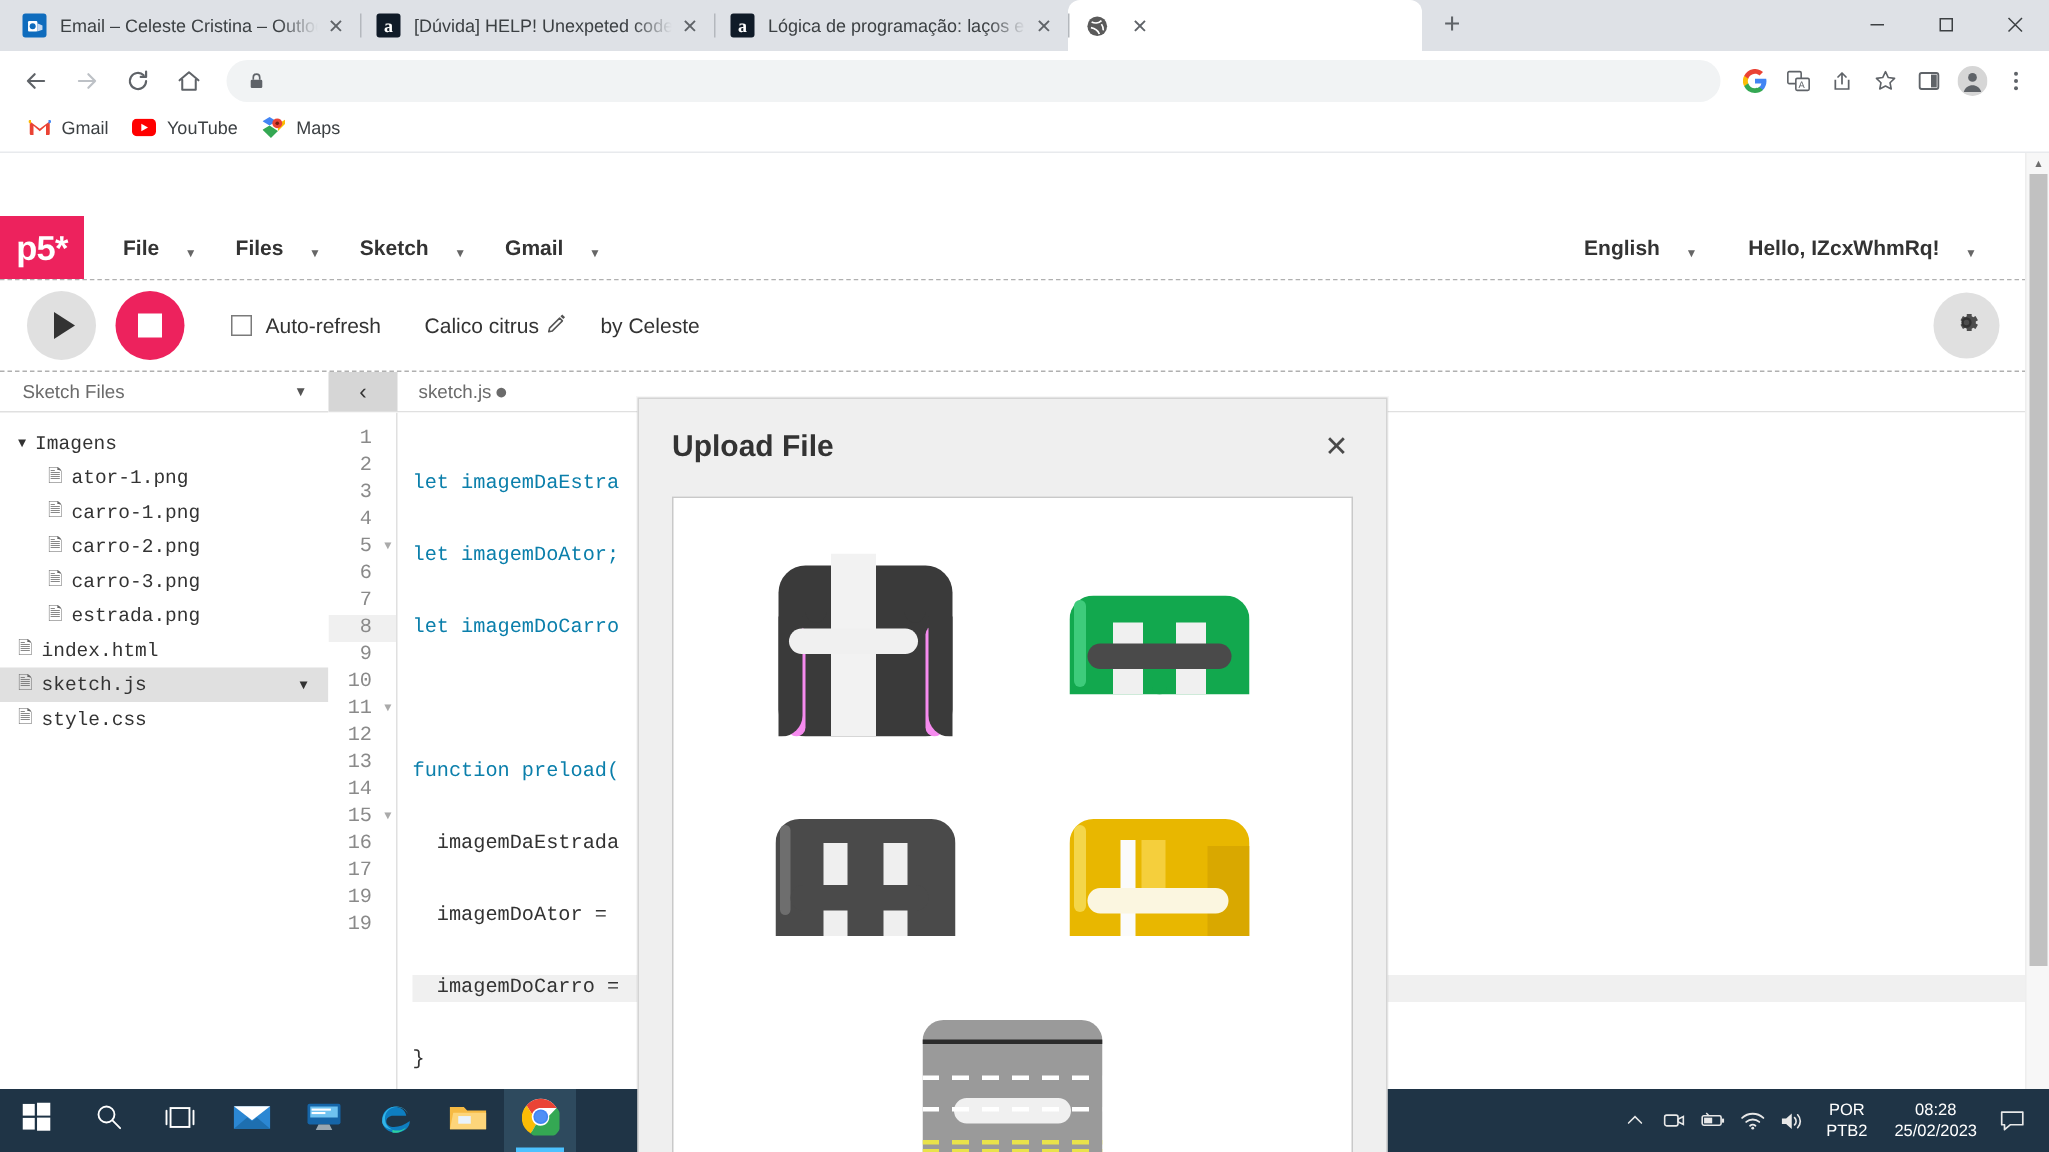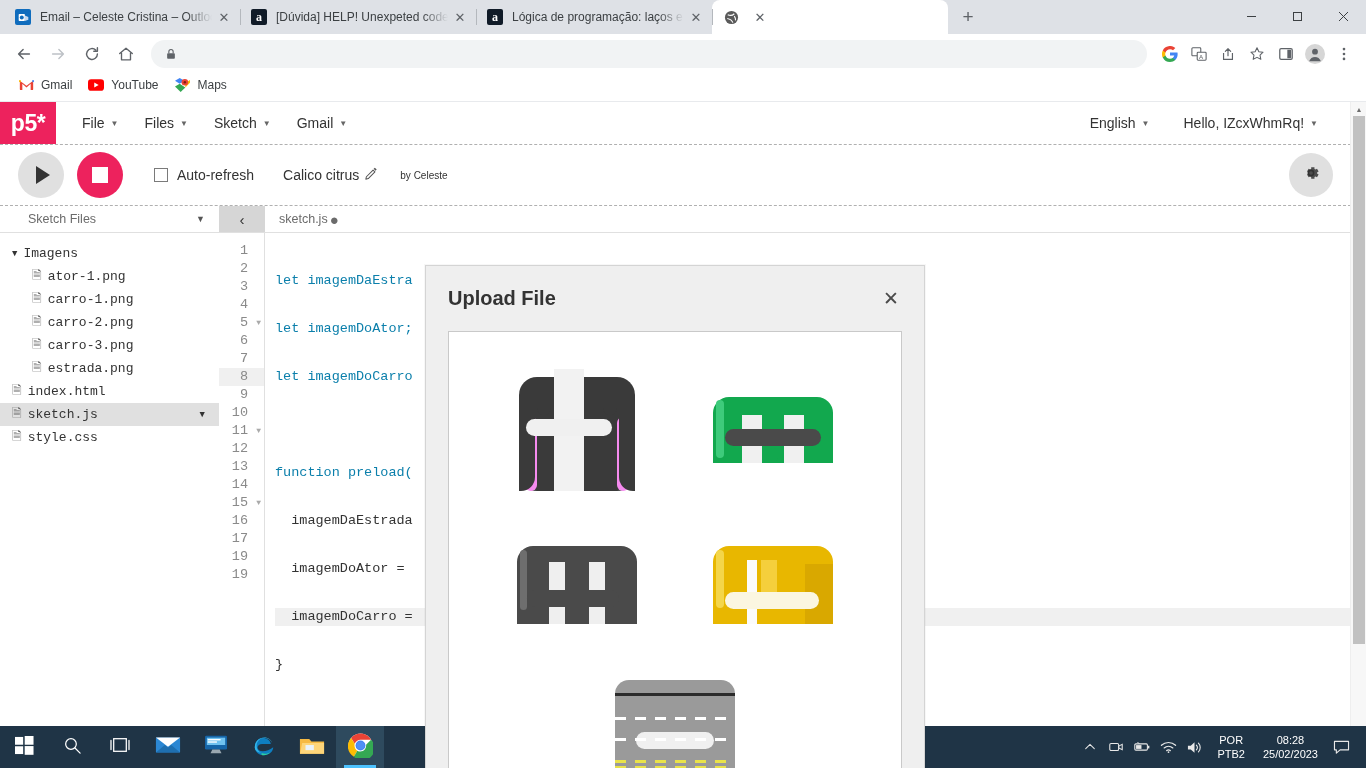--- a/index.html
+++ b/index.html
@@ -88,31 +88,31 @@
   }
   .bm { display:flex; align-items:center; gap:7px; padding: 3px 8px; border-radius:4px; }
   .bm-label { font-size: 12px; color: #3c4043; }
   .bm-ico { width: 16px; height: 16px; display:flex; align-items:center; justify-content:center; }
 
   
   .page { position: relative; width: 1366px; height: 666px; background: #fff; overflow:hidden; }
 
   .p5-nav {
     height: 43px; display: flex; align-items: stretch; background: #fff;
-    border-bottom: 1px dashed #b0b0b0; position: relative;
+    border-bottom: 1px dashed #b0b0b0; position: relative; margin-top: 42px;
   }
   .p5-logo {
     width: 56px; background: #ed225d; color: #fff;
     display: flex; align-items: center; justify-content: center;
     font-size: 23px; font-weight: bold; letter-spacing: -0.5px;
   }
   .p5-menu { display: flex; align-items: center; padding-left: 14px; gap: 2px; }
   .p5-menu-item {
     font-size: 14px; color: #333; padding: 6px 12px;
-    display: flex; align-items: center; gap: 6px;
+    display: flex; align-items: flex-end; gap: 17px; font-weight: bold;
   }
   .caret { font-size: 8px; color: #666; }
   .p5-nav-right {
     margin-left: auto; display: flex; align-items: center; gap: 10px; padding-right: 36px;
   }
 
   .p5-toolbar {
     height: 61px; display: flex; align-items: center; padding-left: 18px;
     background: #fff; border-bottom: 1px dashed #b0b0b0; position: relative;
   }
@@ -123,32 +123,32 @@
   .tri { width:0; height:0; border-left: 14px solid #333; border-top: 9px solid transparent; border-bottom: 9px solid transparent; margin-left:4px;}
   .btn-stop {
     width: 46px; height: 46px; border-radius: 50%; background: #ed225d;
     display:flex; align-items:center; justify-content:center; margin-left: 13px; flex-shrink:0;
   }
   .sq { width: 16px; height: 16px; background: #fff; }
   .autorefresh { display:flex; align-items:center; gap: 9px; margin-left: 31px; }
   .chk { width: 14px; height: 14px; border: 1px solid #7a7a7a; background:#fff; }
   .tb-text { font-size: 14px; color: #333; }
   .sketch-name { margin-left: 29px; display:flex; align-items:center; gap:6px; font-size:14px; color:#333;}
-  .by-line { margin-left: 22px; font-size: 10px; color:#333; }
+  .by-line { margin-left: 22px; font-size: 14px; color:#333; }
   .gear-btn {
     position:absolute; right: 33px; top: 8px;
     width: 44px; height: 44px; border-radius: 50%; background:#e0e0e0;
     display:flex; align-items:center; justify-content:center;
   }
 
   .editor-area { display: flex; height: 562px; }
 
   .sidebar { width: 219px; background: #fff; flex-shrink:0; position:relative; }
   .sidebar-head {
-    height: 27px; display:flex; align-items:center; padding-left: 28px;
+    height: 27px; display:flex; align-items:center; padding-left: 15px;
     border-bottom: 1px solid #e0e0e0; position: relative;
   }
   .sidebar-head-title { font-size: 12.5px; color: #6b6b6b; }
   .sidebar-head-caret { position:absolute; right: 14px; font-size:9px; color:#555; }
   .file-tree { padding-top: 9px; font-family: "Liberation Mono", monospace; font-size: 13px; color:#333; }
   .ftrow { height: 23px; display:flex; align-items:center; padding-left: 12px; gap: 6px; position: relative; }
   .ftrow.selected { background: #e0e0e0; }
   .ftrow.indent { padding-left: 32px; }
   .folder-caret { font-size: 9px; color:#333; }
   .fileico { font-size: 12px; color:#666; }

